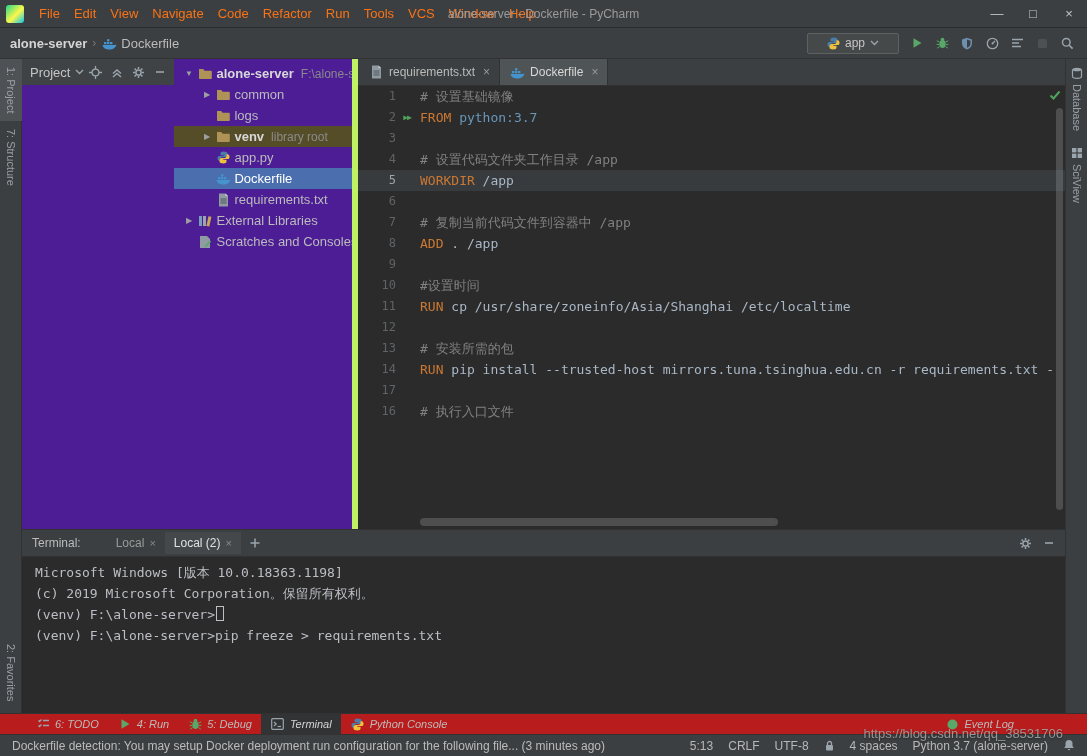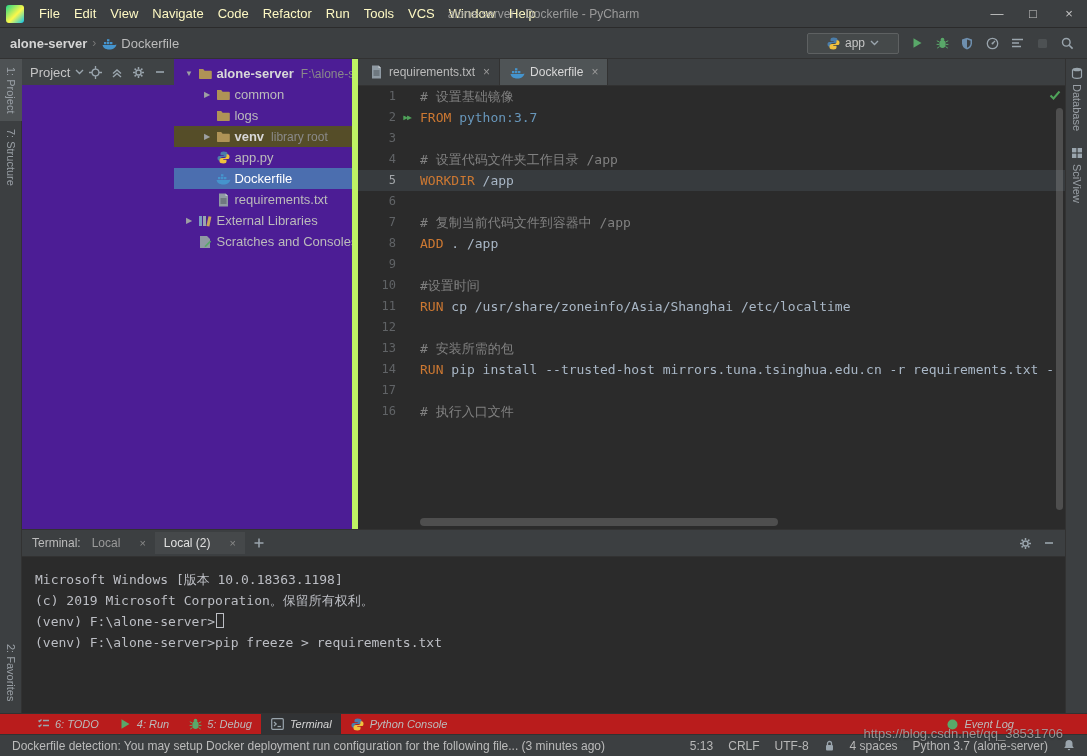--- a/index.html
+++ b/index.html
@@ -4,21 +4,21 @@
 <style>
   *{margin:0;padding:0;box-sizing:border-box;}
   html,body{width:1087px;height:756px;overflow:hidden;}
   body{font-family:"Liberation Sans",sans-serif;background:#2b2b2b;color:#bbbbbb;}
   .window{position:relative;width:1087px;height:756px;background:#3c3f41;overflow:hidden;}
 
   
   .titlebar{height:28px;display:flex;align-items:center;background:#3c3f41;border-bottom:1px solid #2b2b2b;padding-left:6px;position:relative;}
   .logo{width:18px;height:18px;border-radius:3px;background:linear-gradient(135deg,#21d789,#fcf84a 55%,#07c3f2);margin-right:8px;flex-shrink:0;}
   .menubar{display:flex;align-items:center;}
-  .menu-item{padding:5px 7px;font-size:13px;color:#fef9c3;cursor:default;}
+  .menu-item{padding:5px 7px;font-size:13px;color:#f97316;cursor:default;}
   .wintitle{position:absolute;left:50%;transform:translateX(-50%);font-size:12px;color:#9a9a9a;white-space:nowrap;}
   .winctrls{margin-left:auto;display:flex;height:100%;}
   .wbtn{width:36px;display:flex;align-items:center;justify-content:center;font-size:13px;color:#c5c5c5;}
 
   
   .navbar{height:31px;display:flex;align-items:center;background:#3c3f41;border-bottom:1px solid #323232;padding:0 10px;}
   .breadcrumb{display:flex;align-items:center;font-size:13px;gap:5px;}
   .crumb{display:flex;align-items:center;gap:4px;color:#bbbbbb;}
   .crumb.bold{font-weight:bold;color:#d5d5d5;}
   .crumb-sep{color:#777;font-size:12px;}
@@ -73,27 +73,27 @@
   .tok-plain{color:#a9b7c6;}
   .tok-string{color:#6a8759;}
   .tok-value{color:#6897bb;}
   .ok{position:absolute;top:3px;right:4px;}
   .vscroll{position:absolute;top:22px;right:2px;width:7px;height:402px;background:rgba(160,160,160,.30);border-radius:4px;}
   .hscroll{position:absolute;left:62px;bottom:3px;width:358px;height:8px;background:rgba(160,160,160,.30);border-radius:4px;}
 
   
   .terminal{height:184px;border-top:1px solid #323232;background:#2b2b2b;display:flex;flex-direction:column;}
   .thead{height:27px;background:#3c3f41;border-bottom:1px solid #323232;display:flex;align-items:center;padding:0 10px;font-size:12px;flex-shrink:0;}
-  .tterm-label{margin-right:2px;color:#bbbbbb;}
-  .ttab{display:flex;align-items:center;gap:19px;padding:4px 9px;color:#9a9a9a;}
+  .tterm-label{margin-right:26px;color:#bbbbbb;}
+  .ttab{display:flex;align-items:center;gap:5px;padding:4px 9px;color:#9a9a9a;}
   .ttab.active{color:#e0e0e0;background:#45484a;}
   .ttab .close{font-size:11px;color:#8a8a8a;}
   .tplus{padding:0 8px;display:inline-flex;align-items:center;}
   .thead-right{margin-left:auto;display:flex;gap:11px;align-items:center;}
-  .tbody{flex:1;padding:12px 13px;font-family:"DejaVu Sans Mono",monospace;font-size:13px;color:#bcbec4;overflow:hidden;}
+  .tbody{flex:1;padding:5px 13px;font-family:"DejaVu Sans Mono",monospace;font-size:13px;color:#bcbec4;overflow:hidden;}
   .tline{height:21px;line-height:21px;white-space:pre;}
   .cursor{display:inline-block;width:8px;height:15px;border:1px solid #bcbec4;vertical-align:-2px;margin-left:1px;}
 
   
   .bottombar{height:21px;background:#b91c1c;border-top:1px solid #323232;display:flex;align-items:center;font-size:11px;padding:0 8px 0 26px;font-style:italic;}
   .bleft,.bright{display:flex;align-items:center;height:100%;}
   .bright{margin-left:auto;padding-right:56px;}
   .bitem{display:flex;align-items:center;gap:4px;padding:0 9px;height:100%;color:#bbbbbb;}
   .bitem.active{background:#313335;color:#d5d5d5;}
   .statusbar{height:22px;background:#3c3f41;border-top:1px solid #323232;display:flex;align-items:center;font-size:12px;color:#b8b8b8;padding:0 12px;gap:15px;}

